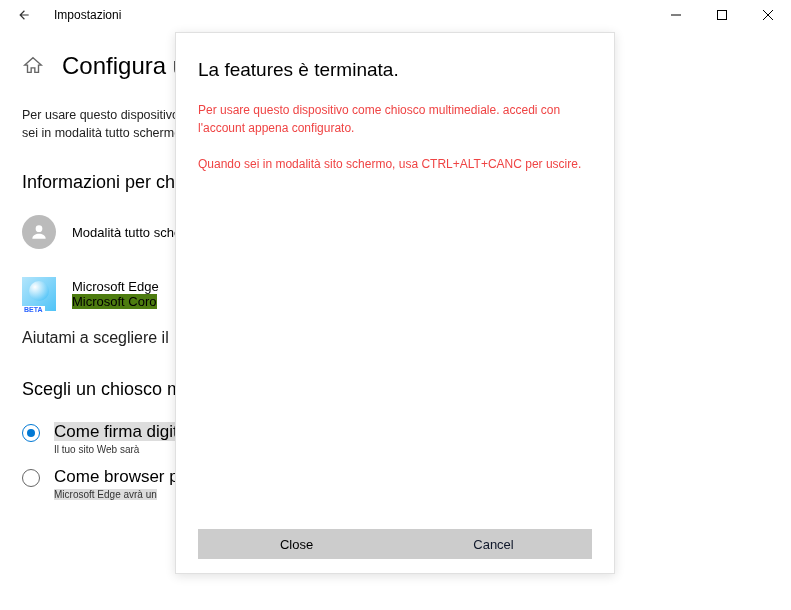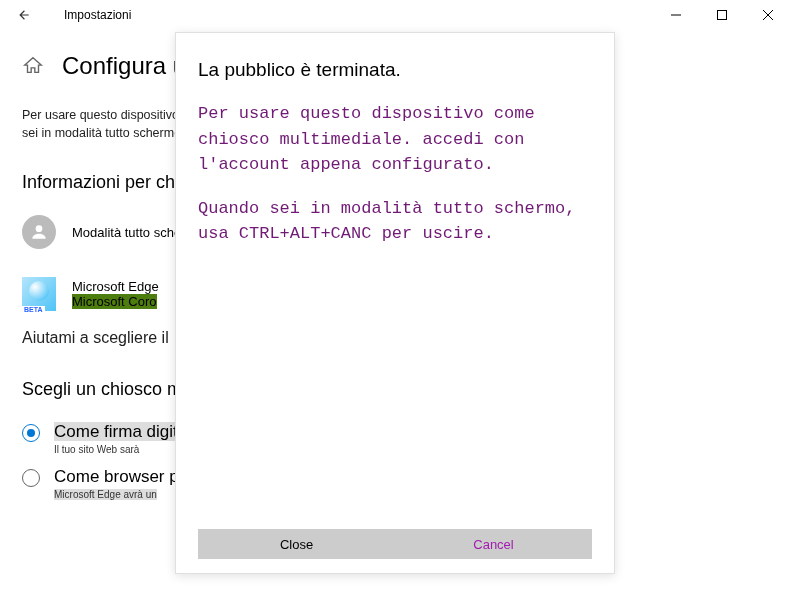--- a/index.html
+++ b/index.html
@@ -23,21 +23,21 @@
     .back-btn {
       width: 40px;
       height: 30px;
       display: flex;
       align-items: center;
       justify-content: center;
       cursor: pointer;
     }
     .title-text {
       font-size: 12px;
-      margin-left: 20px;
+      margin-left: 10px;
     }
     .win-controls {
       position: absolute;
       right: 0;
       top: 0;
       display: flex;
     }
     .win-ctrl {
       width: 46px;
       height: 30px;
@@ -202,42 +202,41 @@
       padding: 26px 22px 14px 22px;
       display: flex;
       flex-direction: column;
     }
     .modal-title {
       font-size: 19px;
       font-weight: 400;
       margin-bottom: 20px;
     }
     .modal-text {
-      font-size: 17px;
-      color: #701a75;
+      font-size: 12px;
+      color: #ef4444;
       line-height: 1.5;
       margin-bottom: 18px;
-      font-family: Liberation Mono, monospace;
     }
     .modal-spacer { flex: 1; }
     .modal-buttons {
       display: flex;
     }
     .modal-btn {
       flex: 1;
       height: 30px;
       background: #ccc;
       border: none;
       font-size: 13px;
       cursor: pointer;
       display: flex;
       align-items: center;
       justify-content: center;
     }
-    .modal-btn.cancel { color: #a21caf; }
+    .modal-btn.cancel { color: #0f172a; }
   </style>
 </head>
 <body>
 
 <div class="titlebar">
   <div class="back-btn">
     <svg width="14" height="14" viewBox="0 0 24 24">
         <path d="M20 11H7.8l5.6-5.6L12 4l-8 8 8 8 1.4-1.4L7.8 13H20z" fill="#333"></path>
       </svg>
   </div>
@@ -314,21 +313,21 @@
     <div>
       <span class="radio-label">Come browser pubblico</span>
       <div class="radio-sub"><span class="small-highlight">Microsoft Edge avrà un</span></div>
     </div>
   </div>
 
   <div class="feature-btn">Imcite seta features</div>
 </div>
 
 <div class="modal">
-  <div class="modal-title">La pubblico è terminata.</div>
+  <div class="modal-title">La features è terminata.</div>
   <div class="modal-text">Per usare questo dispositivo come chiosco multimediale. accedi con l'account appena configurato.</div>
-  <div class="modal-text">Quando sei in modalità tutto schermo, usa CTRL+ALT+CANC per uscire.</div>
+  <div class="modal-text">Quando sei in modalità sito schermo, usa CTRL+ALT+CANC per uscire.</div>
   <div class="modal-spacer"></div>
   <div class="modal-buttons">
     <button class="modal-btn">Close</button>
     <button class="modal-btn cancel">Cancel</button>
   </div>
 </div>
 
 </body></html>

